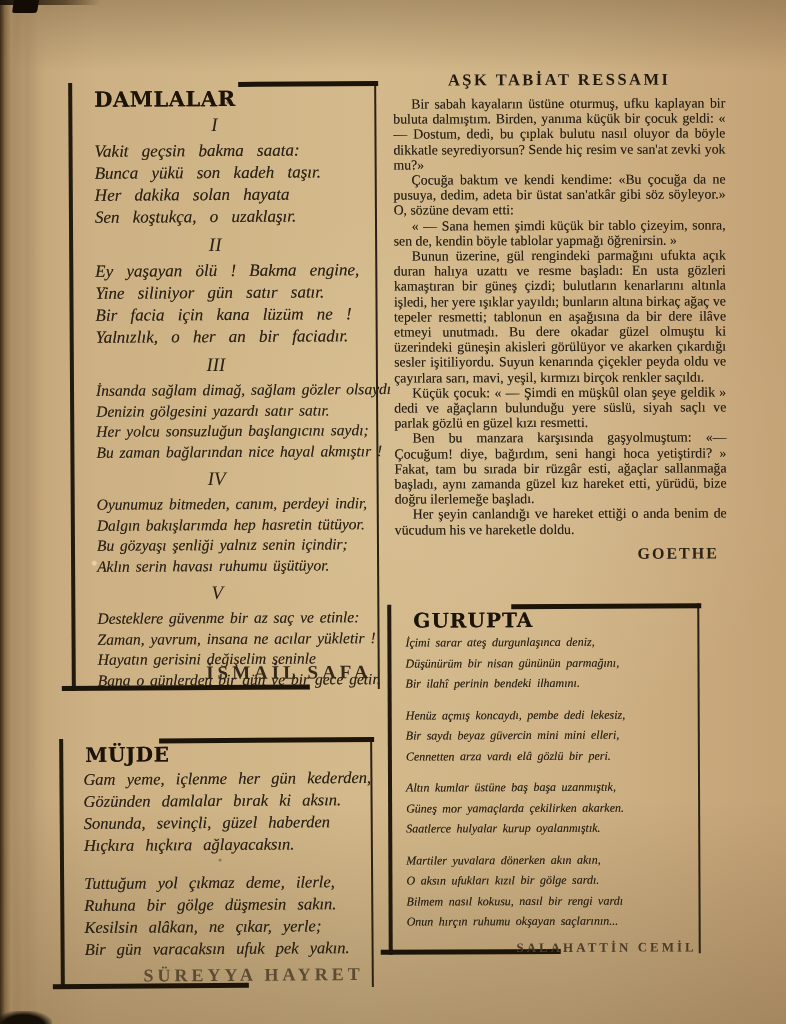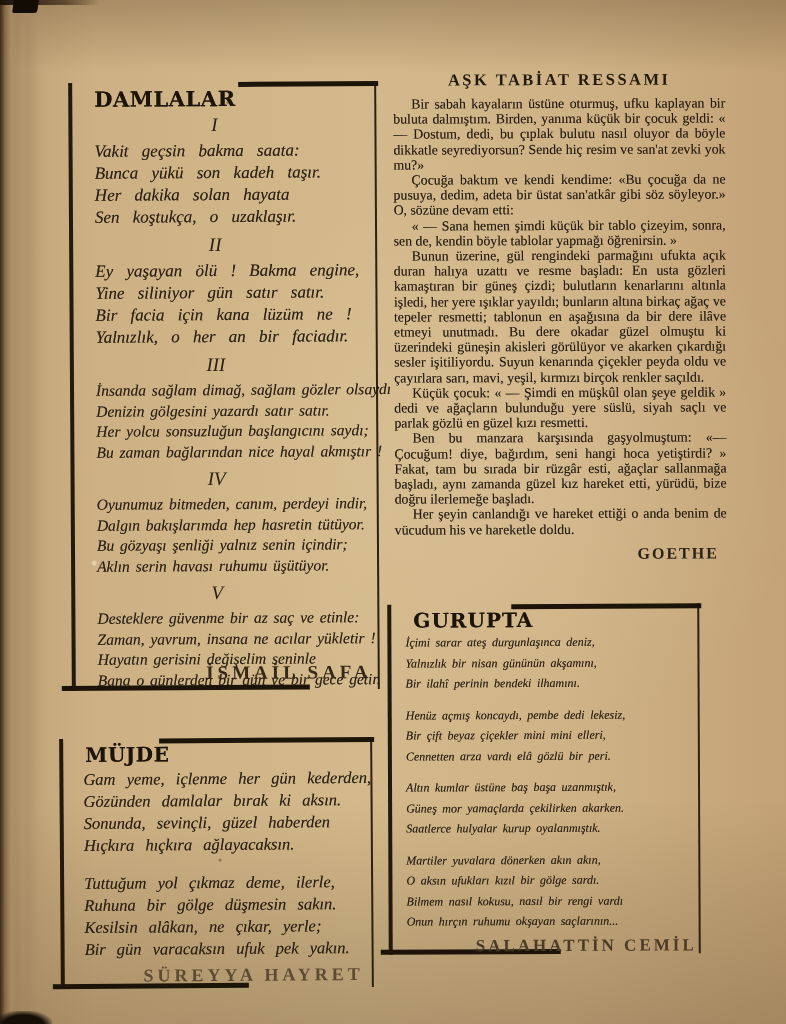--- a/index.html
+++ b/index.html
@@ -66,21 +66,21 @@
   #article .signature{position:static;display:block;text-align:right;margin-top:8px;padding-right:8px;
     font-size:16px;letter-spacing:2px;color:#2c2214;}
 
   #gurupta{left:388px;top:606px;width:312px;height:346px;transform:rotate(-.25deg);}
   #gurupta .f-top{left:124px;}
   #gurupta .f-bottom{left:-8px;width:180px;right:auto;}
   #gurupta .box-title{font-size:20px;letter-spacing:1px;}
   #gurupta .box-content{padding:26px 4px 0 18px;}
   #gurupta .poem-line{font-size:12px;word-spacing:2.5px;line-height:20.5px;}
   #gurupta .stanza + .stanza{margin-top:11px;}
-  #gurupta .signature{right:4px;bottom:-4px;font-size:17px;letter-spacing:3px;color:#4a3a27;}
+  #gurupta .signature{right:4px;bottom:-4px;font-size:13px;letter-spacing:3px;color:#4a3a27;}
 </style>
 </head>
 <body>
 
 <div class="binding"></div>
 <div class="top-edge"></div>
 <div class="corner-mark-top"></div>
 <div class="corner-mark-bottom"></div>
 <div class="speckles"></div>
 
@@ -224,30 +224,30 @@
   <span class="f-right"></span>
   <span class="f-top"></span>
   <span class="f-bottom"></span>
   <h2 class="box-title">GURUPTA</h2>
   <div class="box-content">
 
       <div class="stanza">
 
           <div class="poem-line">İçimi sarar ateş durgunlaşınca deniz,</div>
 
-          <div class="poem-line">Yalnızlık bir nisan gününün akşamını,</div>
+          <div class="poem-line">Düşünürüm bir nisan gününün parmağını,</div>
 
           <div class="poem-line">Bir ilahî perinin bendeki ilhamını.</div>
         </div>
 
       <div class="stanza">
 
           <div class="poem-line">Henüz açmış koncaydı, pembe dedi lekesiz,</div>
 
-          <div class="poem-line">Bir çift beyaz çiçekler mini mini elleri,</div>
+          <div class="poem-line">Bir saydı beyaz güvercin mini mini elleri,</div>
 
           <div class="poem-line">Cennetten arza vardı elâ gözlü bir peri.</div>
         </div>
 
       <div class="stanza">
 
           <div class="poem-line">Altın kumlar üstüne baş başa uzanmıştık,</div>
 
           <div class="poem-line">Güneş mor yamaçlarda çekilirken akarken.</div>
 

